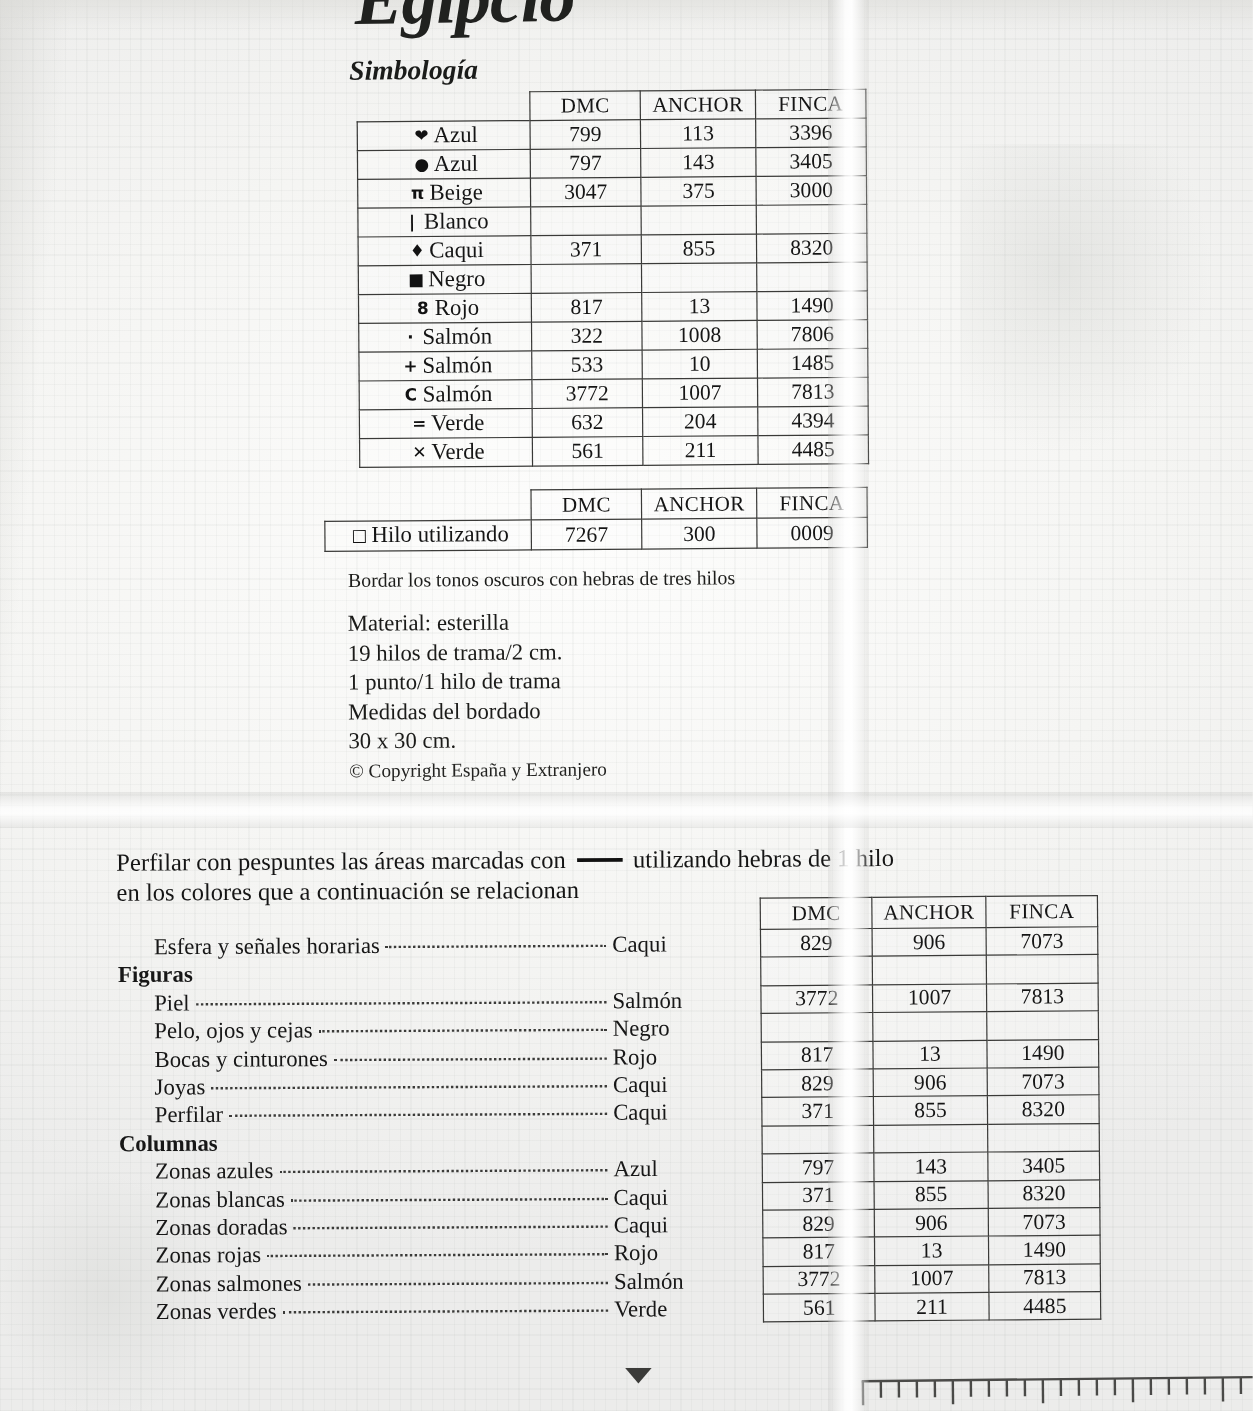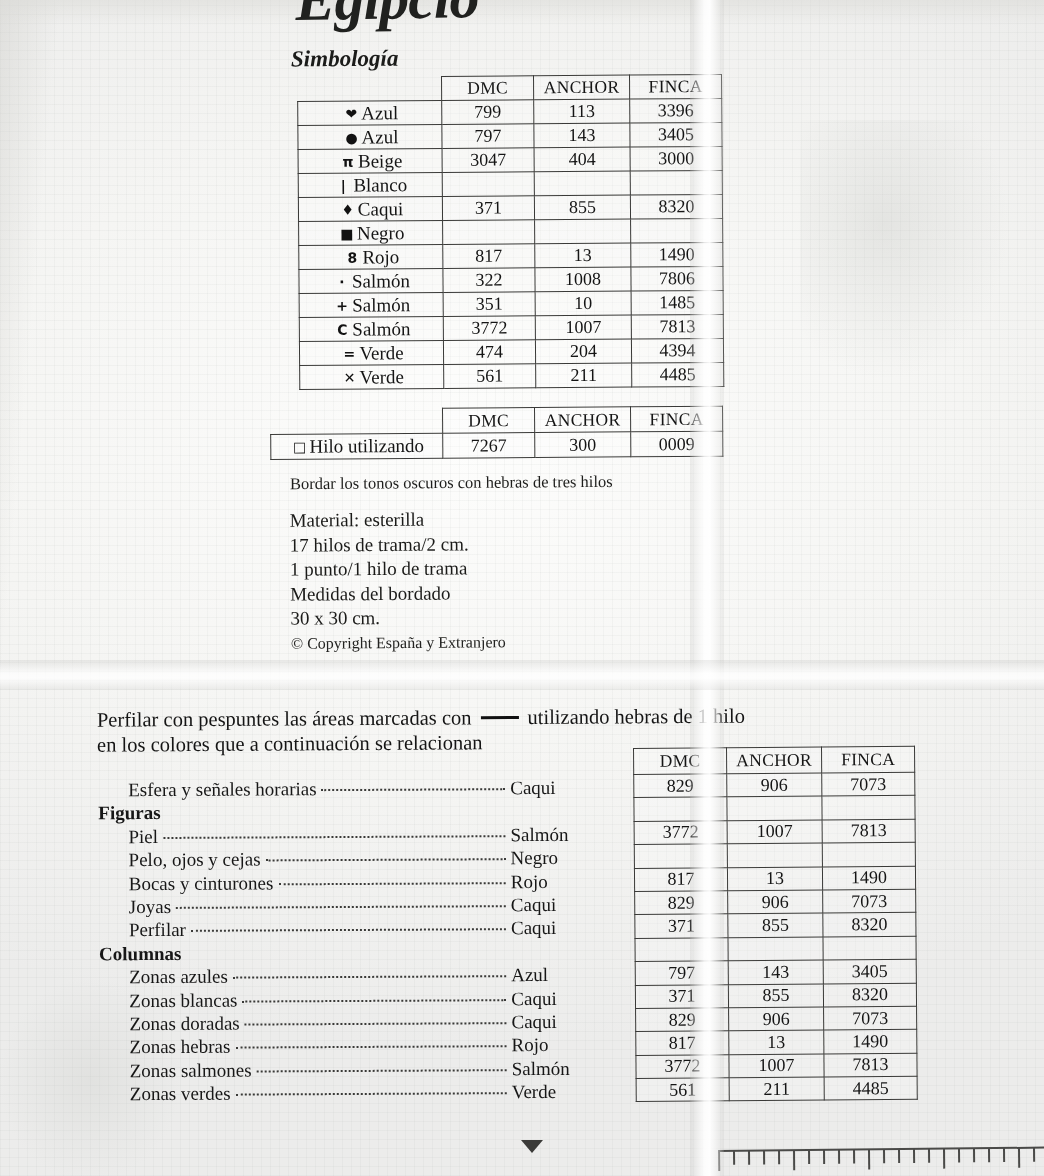--- a/index.html
+++ b/index.html
@@ -243,21 +243,21 @@
           </tr>
           <tr>
             <td class="label c-label"><span class="sym">●</span><span>Azul</span></td>
             <td class="c-dmc">797</td>
             <td class="c-anc">143</td>
             <td class="c-fin">3405</td>
           </tr>
           <tr>
             <td class="label c-label"><span class="sym">π</span><span>Beige</span></td>
             <td class="c-dmc">3047</td>
-            <td class="c-anc">404</td>
+            <td class="c-anc">375</td>
             <td class="c-fin">3000</td>
           </tr>
           <tr>
             <td class="label c-label"><span class="sym">|</span><span>Blanco</span></td>
             <td class="c-dmc"></td>
             <td class="c-anc"></td>
             <td class="c-fin"></td>
           </tr>
           <tr>
             <td class="label c-label"><span class="sym">♦</span><span>Caqui</span></td>
@@ -278,33 +278,33 @@
             <td class="c-fin">1490</td>
           </tr>
           <tr>
             <td class="label c-label"><span class="sym">·</span><span>Salmón</span></td>
             <td class="c-dmc">322</td>
             <td class="c-anc">1008</td>
             <td class="c-fin">7806</td>
           </tr>
           <tr>
             <td class="label c-label"><span class="sym">+</span><span>Salmón</span></td>
-            <td class="c-dmc">351</td>
+            <td class="c-dmc">533</td>
             <td class="c-anc">10</td>
             <td class="c-fin">1485</td>
           </tr>
           <tr>
             <td class="label c-label"><span class="sym">C</span><span>Salmón</span></td>
             <td class="c-dmc">3772</td>
             <td class="c-anc">1007</td>
             <td class="c-fin">7813</td>
           </tr>
           <tr>
             <td class="label c-label"><span class="sym">=</span><span>Verde</span></td>
-            <td class="c-dmc">474</td>
+            <td class="c-dmc">632</td>
             <td class="c-anc">204</td>
             <td class="c-fin">4394</td>
           </tr>
           <tr>
             <td class="label c-label"><span class="sym">✕</span><span>Verde</span></td>
             <td class="c-dmc">561</td>
             <td class="c-anc">211</td>
             <td class="c-fin">4485</td>
           </tr>
         </tbody>
@@ -328,21 +328,21 @@
             <td class="c-anc">300</td>
             <td class="c-fin">0009</td>
           </tr>
         </tbody>
     </table>
   </div>
 
   <div id="note-bordar">Bordar los tonos oscuros con hebras de tres hilos</div>
   <div id="material">
       <div>Material: esterilla</div>
-      <div>17 hilos de trama/2 cm.</div>
+      <div>19 hilos de trama/2 cm.</div>
       <div>1 punto/1 hilo de trama</div>
       <div>Medidas del bordado</div>
       <div>30 x 30 cm.</div>
     </div>
   <div id="copyright">© Copyright España y Extranjero</div>
 
   <div id="perfilar">
     <span>Perfilar con pespuntes las áreas marcadas con</span><span class="dash"></span><span>utilizando hebras de 1 hilo</span><br>
     <span>en los colores que a continuación se relacionan</span>
   </div>
@@ -393,21 +393,21 @@
         <span class="ll-name">Zonas blancas</span>
         <span class="ll-dots"></span>
         <span class="ll-color">Caqui</span>
       </div>
       <div class="ll-row indent">
         <span class="ll-name">Zonas doradas</span>
         <span class="ll-dots"></span>
         <span class="ll-color">Caqui</span>
       </div>
       <div class="ll-row indent">
-        <span class="ll-name">Zonas hebras</span>
+        <span class="ll-name">Zonas rojas</span>
         <span class="ll-dots"></span>
         <span class="ll-color">Rojo</span>
       </div>
       <div class="ll-row indent">
         <span class="ll-name">Zonas salmones</span>
         <span class="ll-dots"></span>
         <span class="ll-color">Salmón</span>
       </div>
       <div class="ll-row indent">
         <span class="ll-name">Zonas verdes</span>

